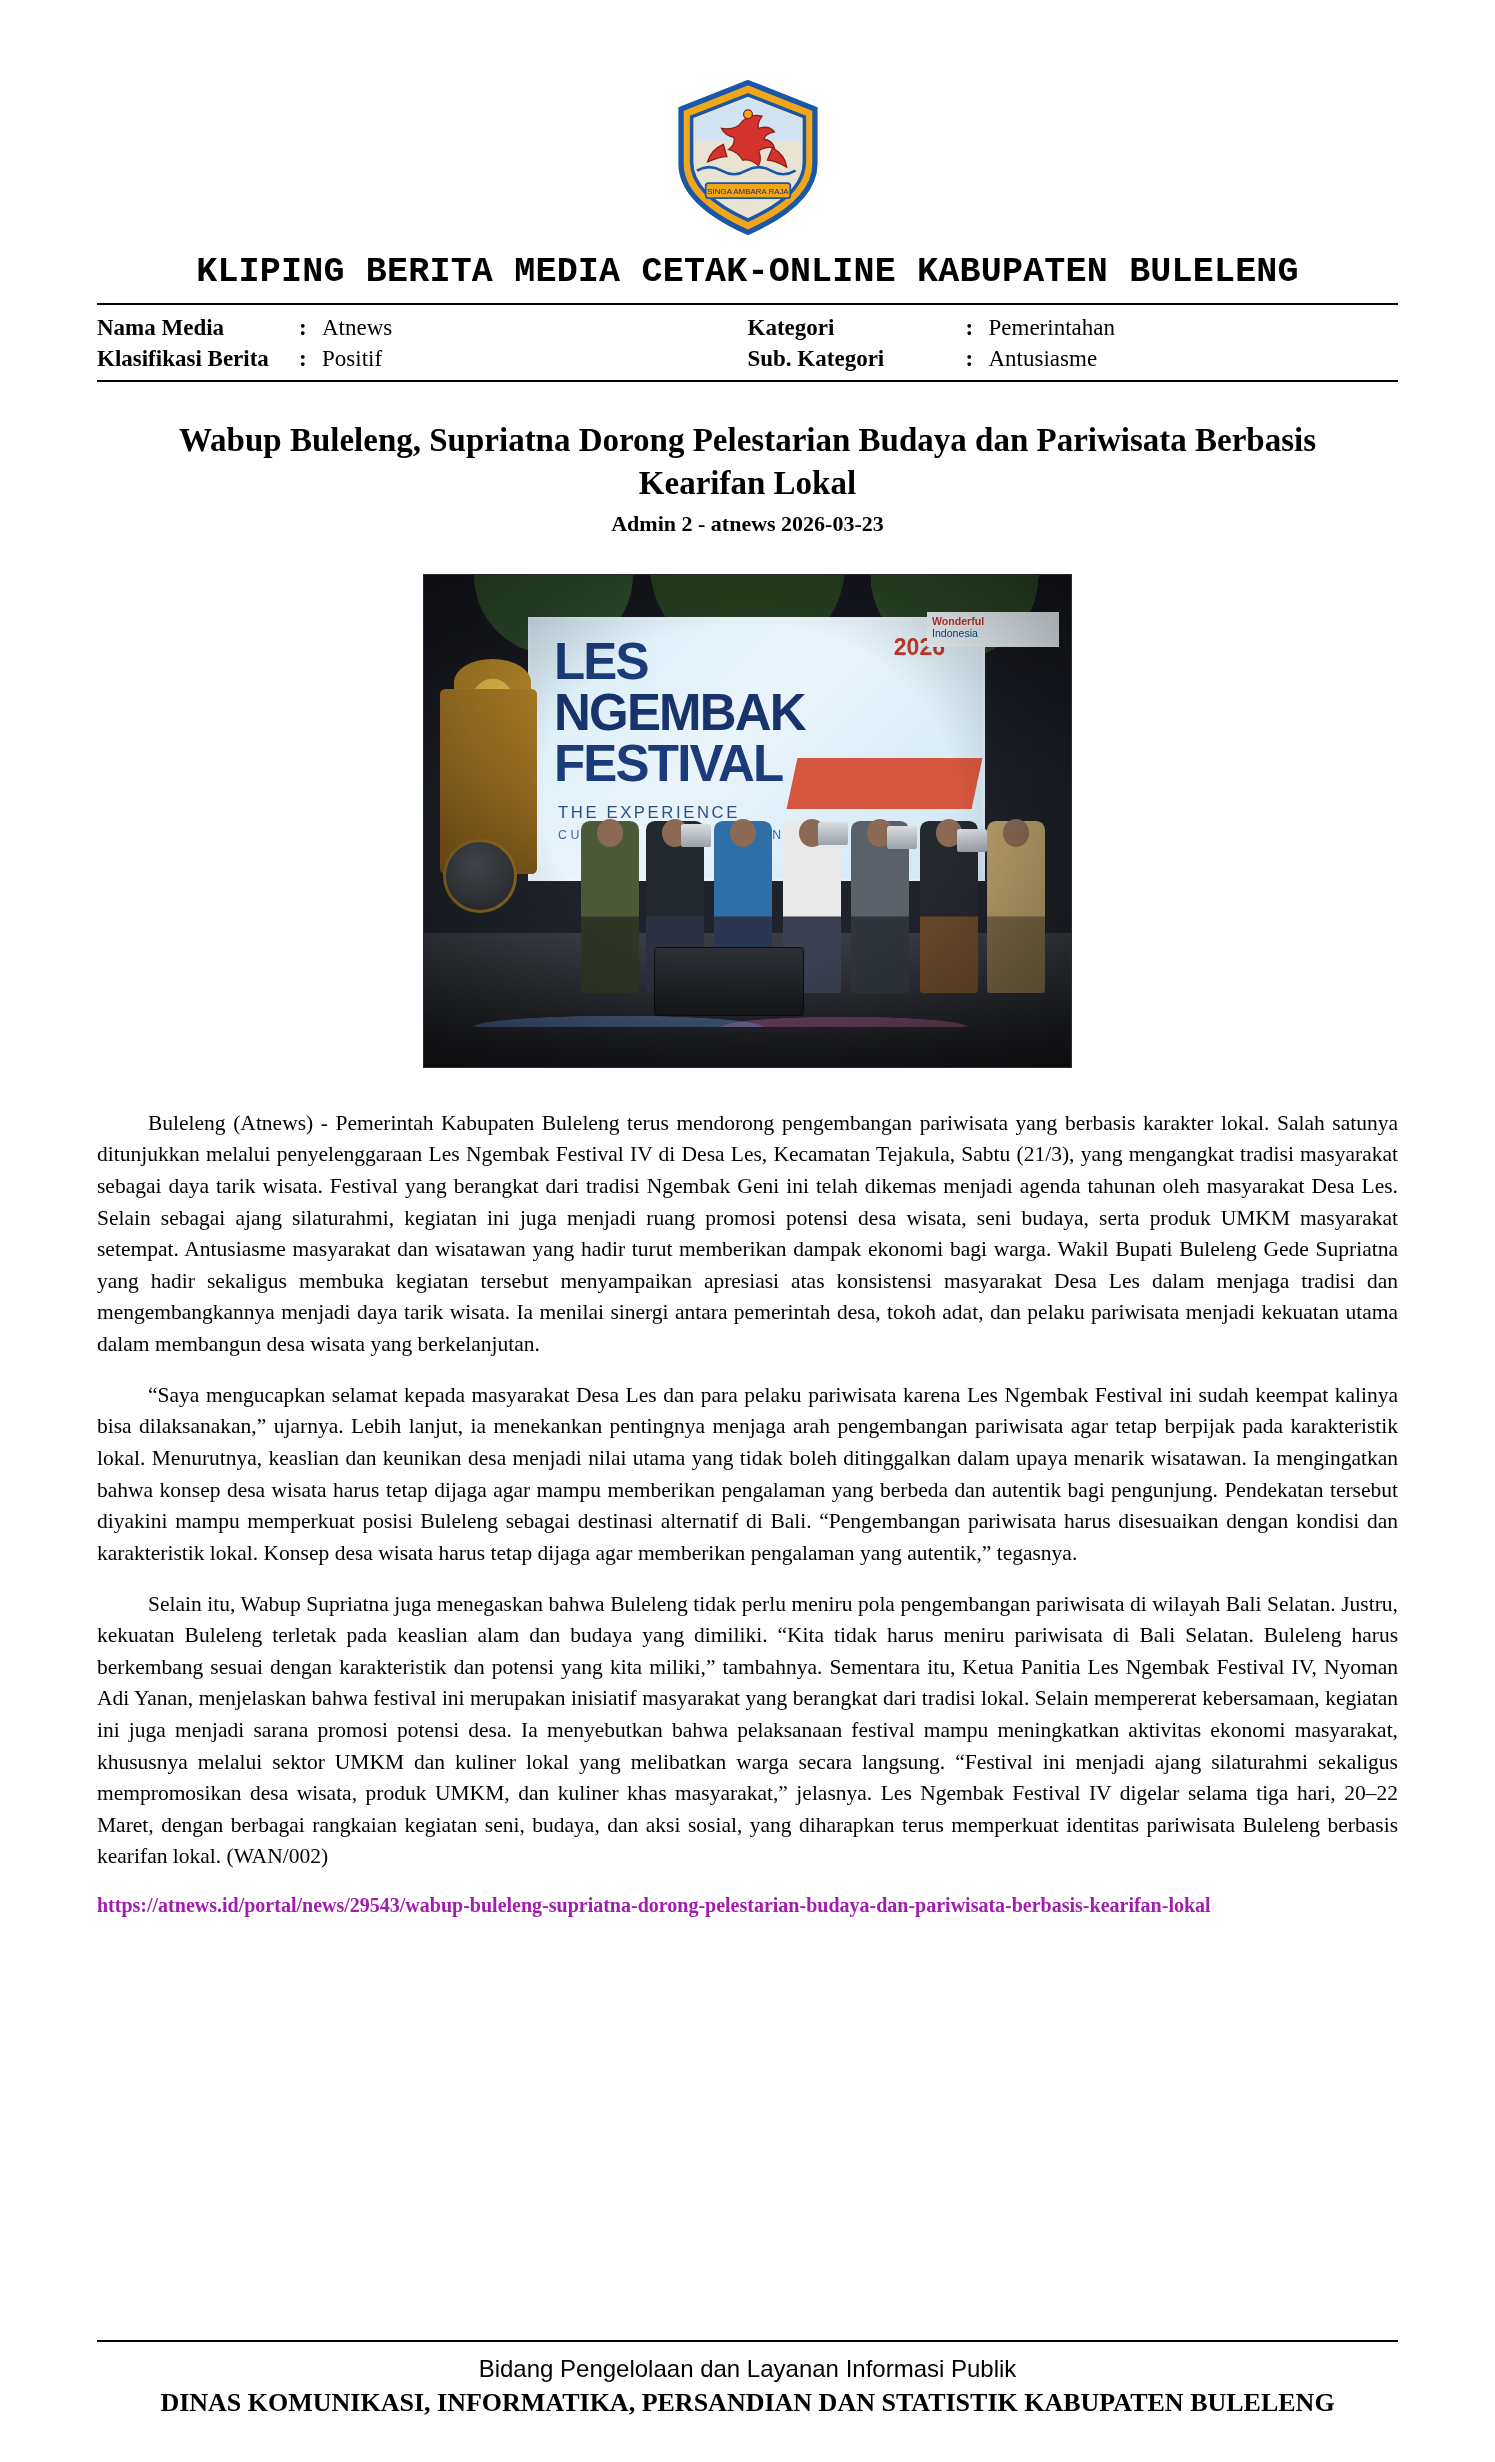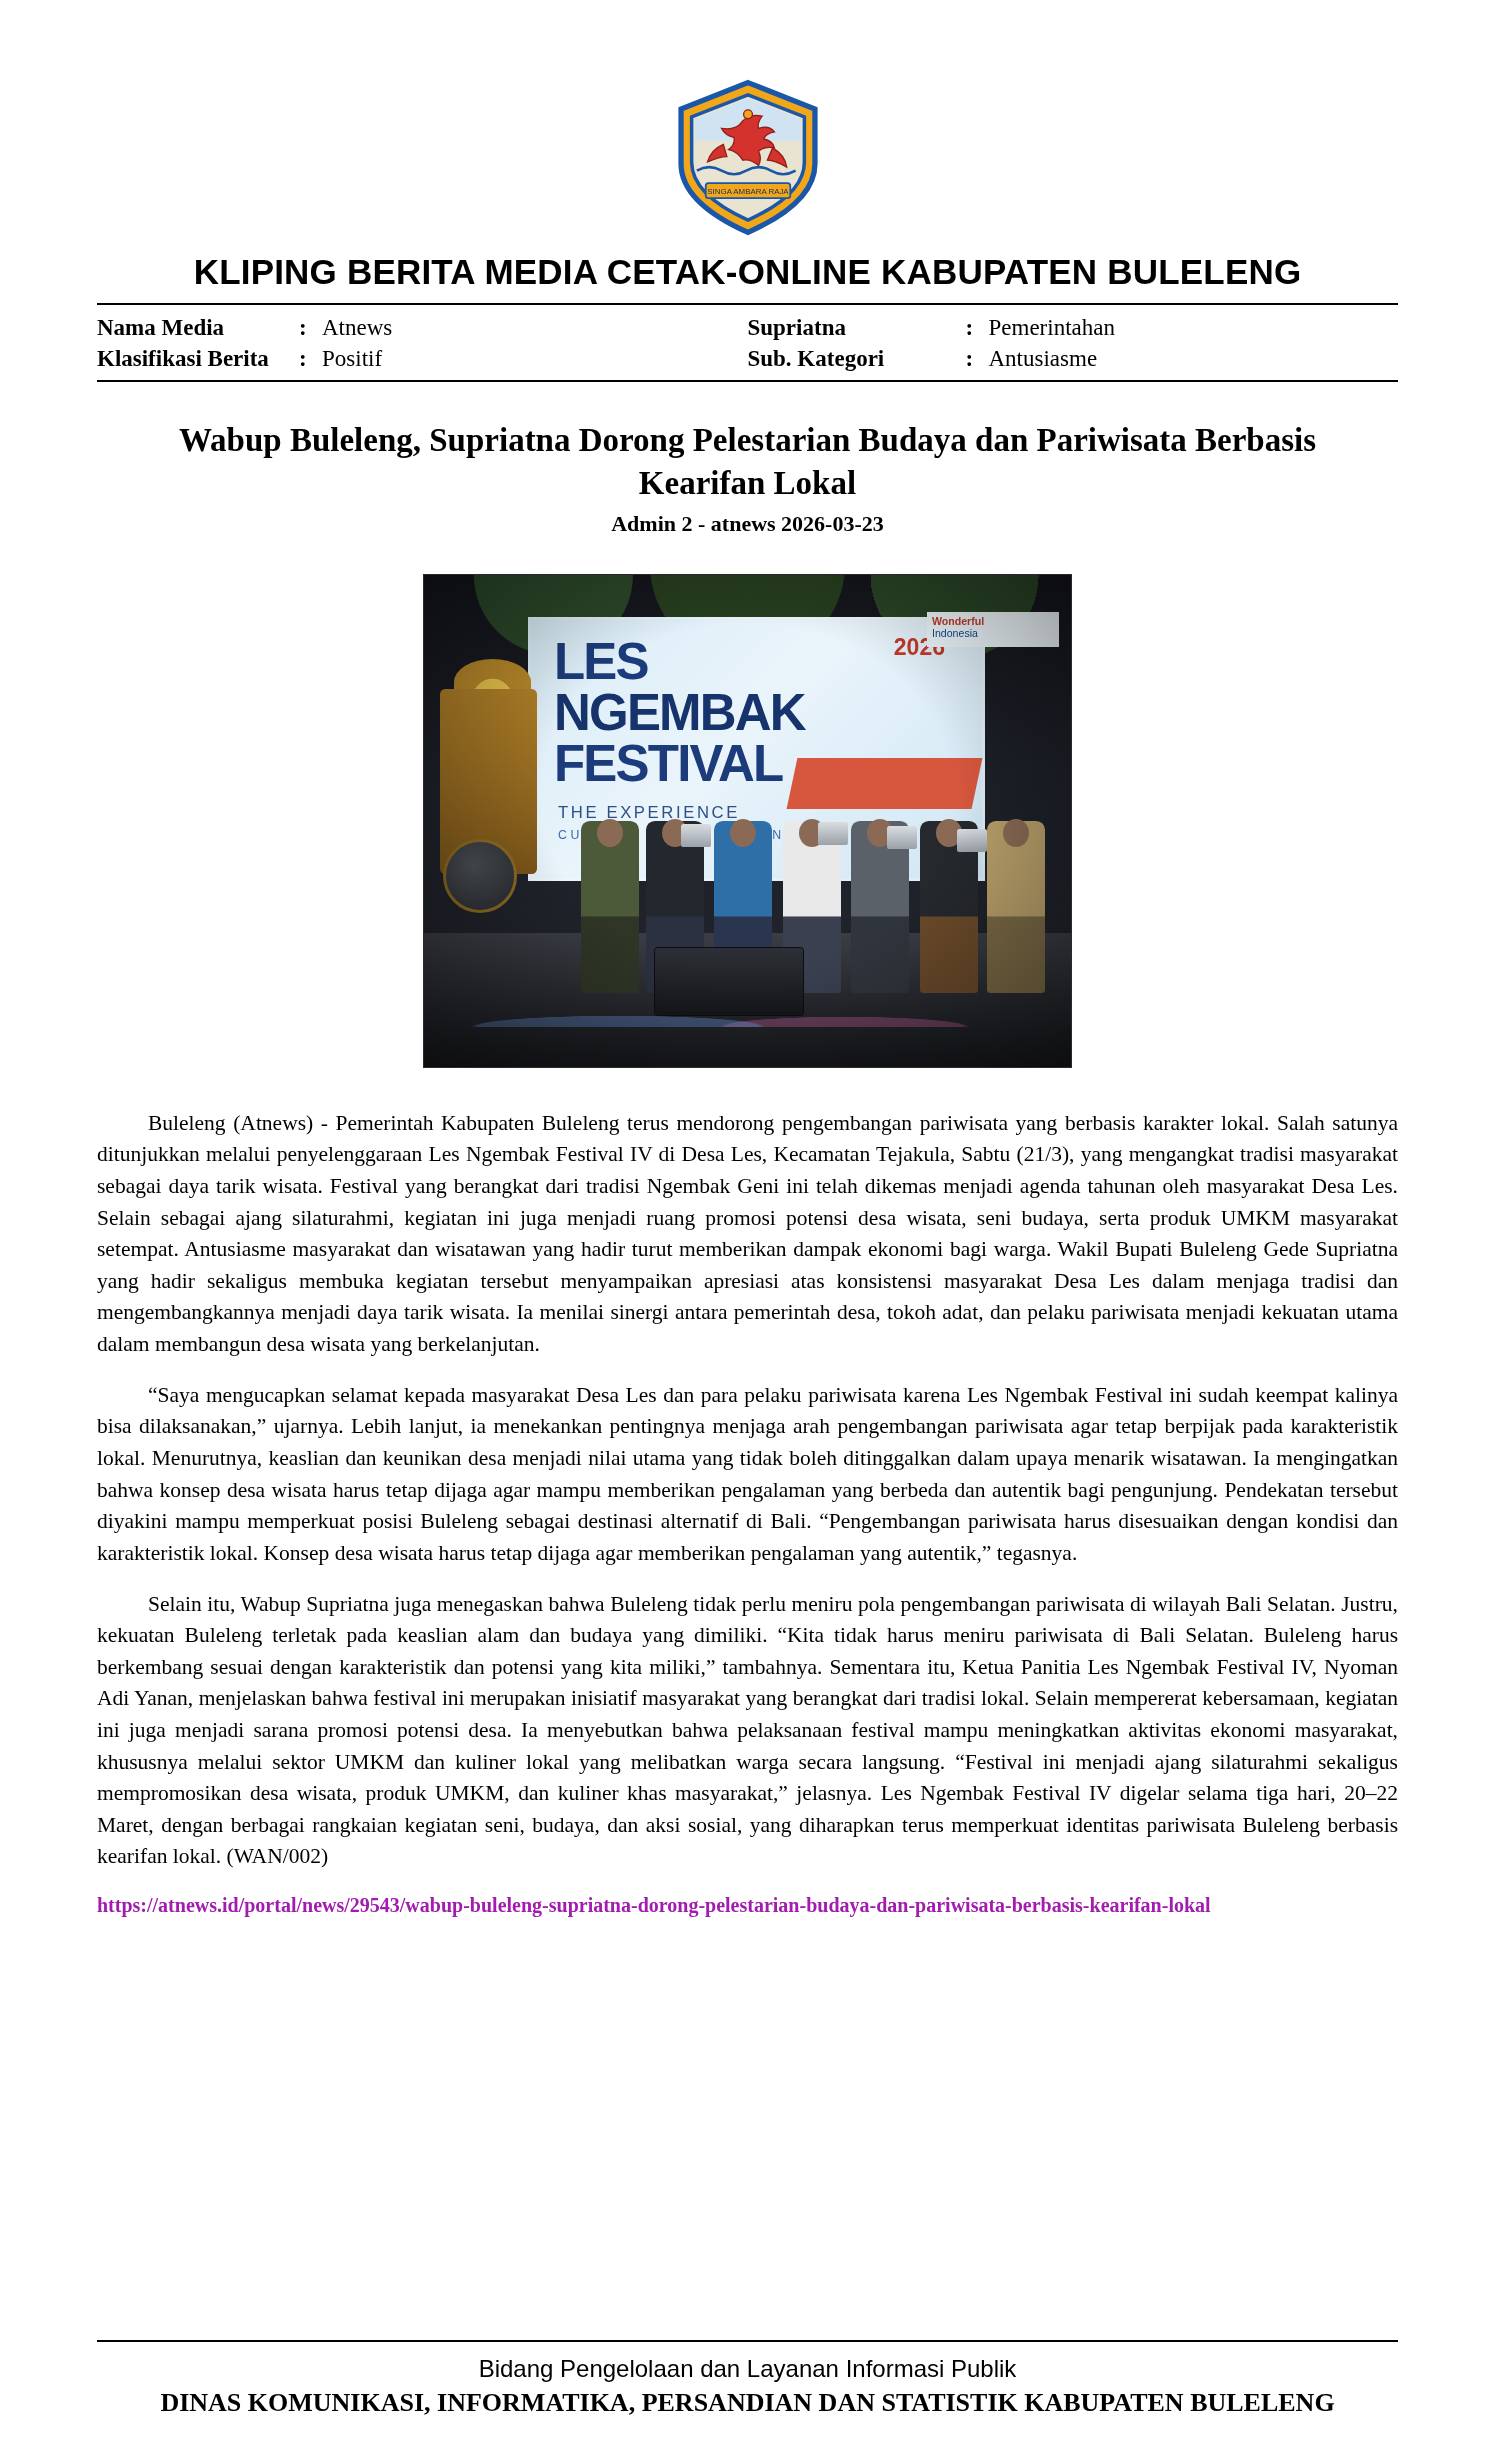--- a/index.html
+++ b/index.html
@@ -32,21 +32,21 @@
   .logo {
     width: 148px;
     height: 157px;
     position: relative;
   }
   .logo svg { display:block; }
 
   
   .doc-title {
     text-align: center;
-    font-family: Liberation Sans, sans-serif;
+    font-family: Liberation Mono, monospace;
     font-weight: bold;
     font-size: 35px;
     letter-spacing: 0.2px;
     padding-bottom: 10.6px;
   }
   .rule-thick {
     border-top: 2.6px solid #000;
     width: 100%;
   }
 
@@ -295,21 +295,21 @@
   <div class="rule-thick"></div>
 
   <div class="meta">
     <div class="meta-row">
       <div class="meta-cell">
         <span class="meta-label">Nama Media</span>
         <span class="meta-colon">:</span>
         <span class="meta-value">Atnews</span>
       </div>
       <div class="meta-cell">
-        <span class="meta-label wide">Supriatna</span>
+        <span class="meta-label wide">Kategori</span>
         <span class="meta-colon">:</span>
         <span class="meta-value">Pemerintahan</span>
       </div>
     </div>
     <div class="meta-row">
       <div class="meta-cell">
         <span class="meta-label">Klasifikasi Berita</span>
         <span class="meta-colon">:</span>
         <span class="meta-value">Positif</span>
       </div>

